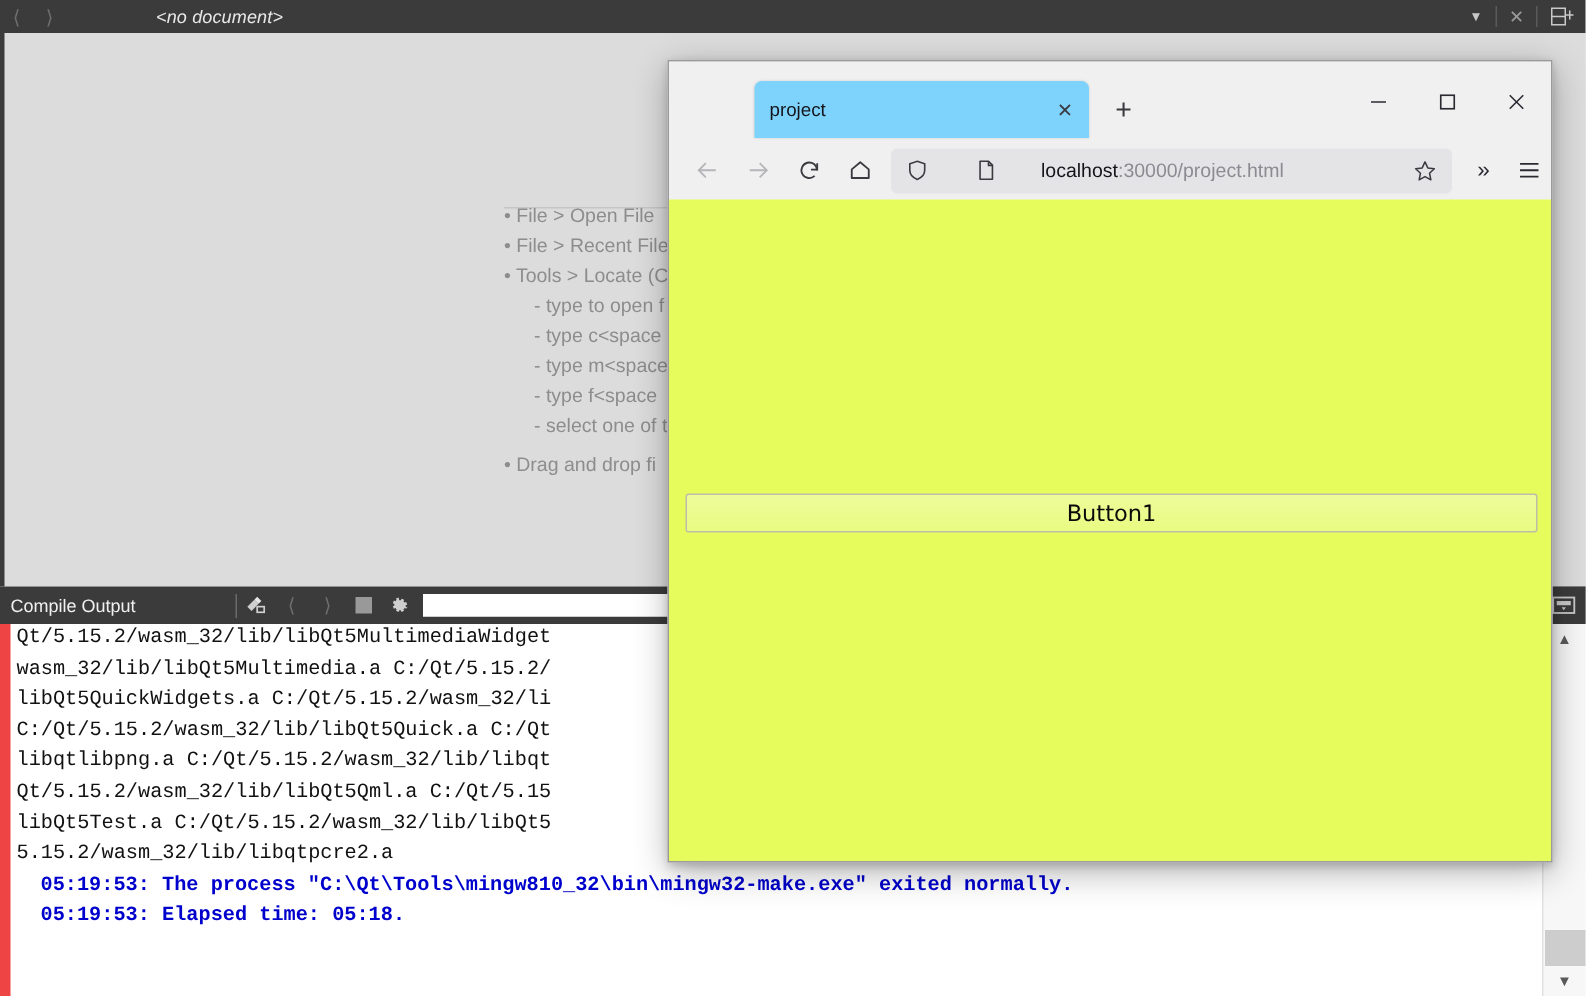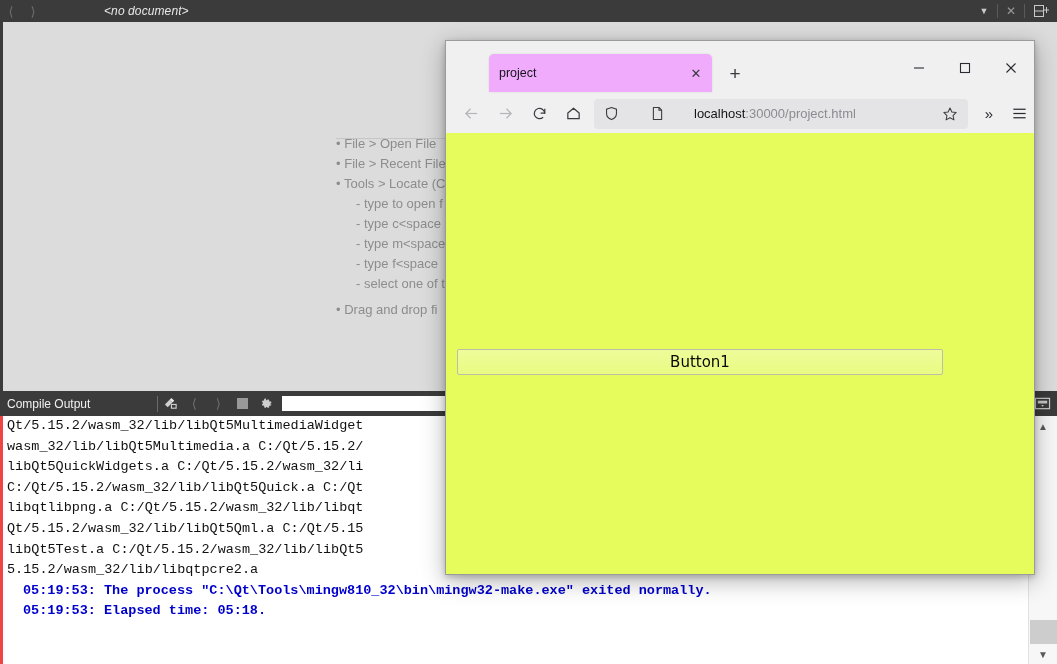--- a/index.html
+++ b/index.html
@@ -159,21 +159,21 @@
     margin-left: 4px;
   }
 
   
   .qt-output {
     position: absolute;
     left: 0; top: 416px;
     width: 1057px;
     height: 248px;
     background: #ffffff;
-    border-left: 3px solid #ef4444;
+    border-left: 7px solid #ef4444;
     box-sizing: border-box;
     overflow: hidden;
   }
   .qt-out-line {
     font-family: "Liberation Mono", "DejaVu Sans Mono", monospace;
     font-size: 13.5px;
     line-height: 20.6px;
     color: #111111;
     white-space: pre;
     padding-left: 4px;
@@ -245,25 +245,25 @@
   
   .ff-tabstrip {
     height: 53px;
     background: #f0f0f0;
     display: flex;
     align-items: flex-end;
     position: relative;
     flex: 0 0 auto;
   }
   .ff-tab {
-    margin-left: 43px;
+    margin-left: 57px;
     margin-bottom: 2px;
     width: 223px;
     height: 38px;
-    background: #f0abfc;
+    background: #7dd3fc;
     border-radius: 5px 5px 0 0;
     display: flex;
     align-items: center;
     box-shadow: 0 0 2px rgba(0,0,0,.13);
   }
   .ff-tab-label {
     flex: 1;
     color: #15141a;
     font-size: 12.5px;
     padding-left: 10px;
@@ -354,33 +354,32 @@
   .ff-content {
     flex: 1;
     background: #e6fb5c;
     position: relative;
     overflow: hidden;
   }
   .ff-button1 {
     position: absolute;
     left: 11px;
     top: 196px;
-    width: 486px;
+    width: 568px;
     height: 26px;
     background: linear-gradient(to bottom, #eefc9a 0%, #e9fb82 100%);
     border: 1px solid #bdbda8;
     border-radius: 2px;
     display: flex;
     align-items: center;
     justify-content: center;
     color: #0a0a0a;
     font-size: 15px;
     font-family: "DejaVu Sans", sans-serif;
     box-sizing: border-box;
-    margin-top: 20px;
   }
 </style>
 </head>
 <body>
 
 <div id="qt-creator">
 
   <div class="qt-editor">
     <div class="qt-tips-rule"></div>
     <div class="qt-tips">

